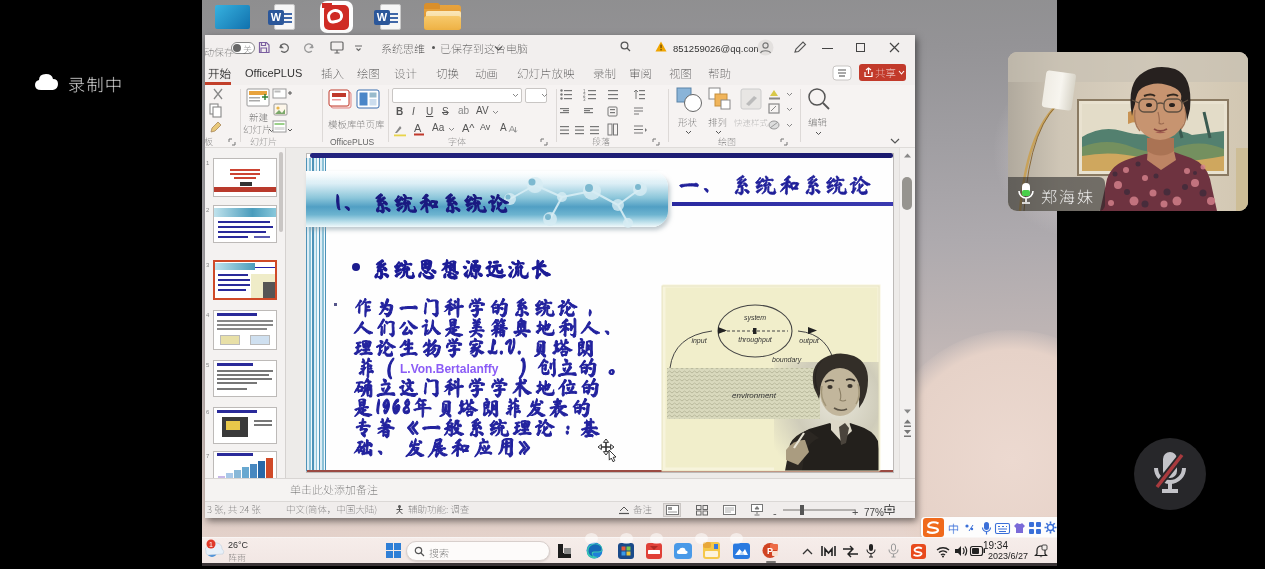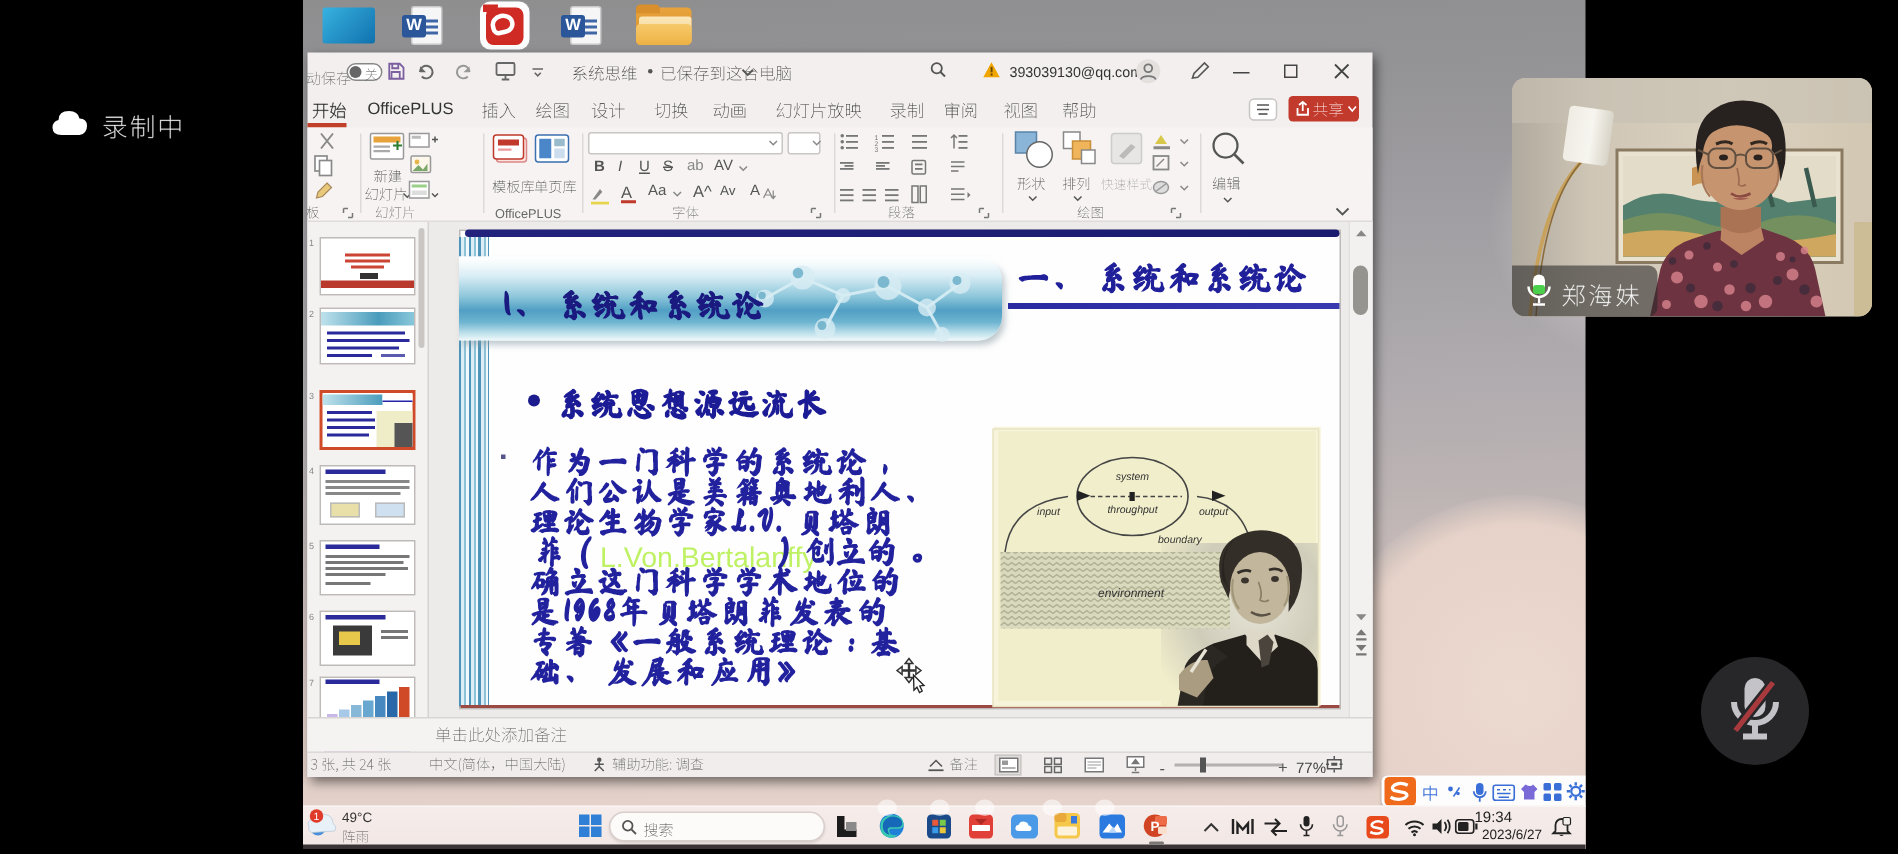--- a/index.html
+++ b/index.html
@@ -102,21 +102,21 @@
   </svg>
 <svg class="t" style="left:620px;top:41px" width="11" height="11">
     <circle cx="4.5" cy="4.5" r="3.4" fill="none" stroke="#555" stroke-width="1.2"></circle>
     <path d="M7 7l3 3" stroke="#555" stroke-width="1.3"></path>
   </svg>
 <svg class="t" style="left:655px;top:41px" width="12" height="11">
     <path d="M6 0.5L11.5 10.5H0.5z" fill="#f0a500"></path>
     <rect x="5.4" y="3.6" width="1.3" height="3.6" fill="#6b4b00"></rect>
     <rect x="5.4" y="8" width="1.3" height="1.4" fill="#6b4b00"></rect>
   </svg>
-<div class="lat" style="left:673px;top:43px;font-size:9.5px;color:#333">393039130@qq.com</div>
+<div class="lat" style="left:673px;top:43px;font-size:9.5px;color:#333">851259026@qq.com</div>
 <svg class="t" style="left:757px;top:39px" width="17" height="17">
     <circle cx="8.5" cy="8.5" r="8" fill="#e3e0de"></circle>
     <circle cx="8.5" cy="6.5" r="2.6" fill="none" stroke="#777" stroke-width="1.2"></circle>
     <path d="M3.5 14c1-3 9-3 10 0" fill="none" stroke="#777" stroke-width="1.2"></path>
   </svg>
 <svg class="t" style="left:794px;top:41px" width="13" height="12">
     <path d="M1 11l1-3 7-7 2.5 2.5-7 7z" fill="none" stroke="#555" stroke-width="1.1"></path>
   </svg>
 <div class="ab" style="left:822px;top:48px;width:11px;height:1.4px;background:#444"></div>
 <div class="ab" style="left:856px;top:43px;width:9px;height:9px;border:1.3px solid #444"></div>
@@ -794,21 +794,21 @@
       <use href="#g123" x="806"></use>
     </g>
   </svg>
 <svg class="t soft" style="left:356px;top:375px" width="2" height="2">
     <g transform="scale(0.2050,-0.2050)" fill="#22229e" stroke="#22229e" stroke-width="4.9">
       <use href="#g110" x="0"></use>
       <use href="#g62" x="100"></use>
       <use href="#g124" x="120"></use>
     </g>
   </svg>
-<div class="lat" style="left:400px;top:362px;font-size:19px;font-weight:normal;color:#bef264">L.Von.Bertalanffy</div>
+<div class="lat" style="left:400px;top:362px;font-size:12px;font-weight:bold;color:#8b5cf6">L.Von.Bertalanffy</div>
 <svg class="t soft" style="left:512px;top:375px" width="2" height="2">
     <g transform="scale(0.2050,-0.2050)" fill="#22229e" stroke="#22229e" stroke-width="4.9">
       <use href="#g125" x="0"></use>
       <use href="#g62" x="100"></use>
       <use href="#g126" x="120"></use>
       <use href="#g102" x="220"></use>
       <use href="#g79" x="320"></use>
       <use href="#g62" x="420"></use>
       <use href="#g62" x="440"></use>
       <use href="#g127" x="461"></use>
@@ -1020,21 +1020,21 @@
     </g>
   </svg>
 <div class="ab" style="left:202px;top:537px;width:855px;height:29px;background:linear-gradient(180deg,#f6edea,#f1e6e3);border-top:1px solid rgba(255,255,255,.6)"></div>
 <div class="ab" style="left:202px;top:563px;width:855px;height:3px;background:#3a3436"></div>
 <svg class="t" style="left:204px;top:539px" width="22" height="22">
     <circle cx="8" cy="13" r="5" fill="#4a90d8"></circle>
     <path d="M4 16q-3-1-2-4q-2-4 3-5q2-5 8-3q5 1 5 6q3 2 1 5z" fill="#e8f0f8" stroke="#b8c8d8" stroke-width="0.5"></path>
     <circle cx="7" cy="5" r="4.5" fill="#e03a2a"></circle>
     <text x="7" y="7.5" font-size="7" fill="#fff" text-anchor="middle" font-family="Liberation Sans">1</text>
   </svg>
-<div class="lat" style="left:228px;top:540px;font-size:9px;color:#333">49°C</div>
+<div class="lat" style="left:228px;top:540px;font-size:9px;color:#333">26°C</div>
 <svg class="t " style="left:228px;top:561px" width="2" height="2">
     <g transform="scale(0.0900,-0.0900)" fill="#555">
       <use href="#g156" x="0"></use>
       <use href="#g157" x="100"></use>
     </g>
   </svg>
 <svg class="t" style="left:386px;top:543px" width="15" height="15">
     <g fill="#2f7fd6">
       <rect x="0" y="0" width="7" height="7"></rect>
       <rect x="8" y="0" width="7" height="7"></rect>

